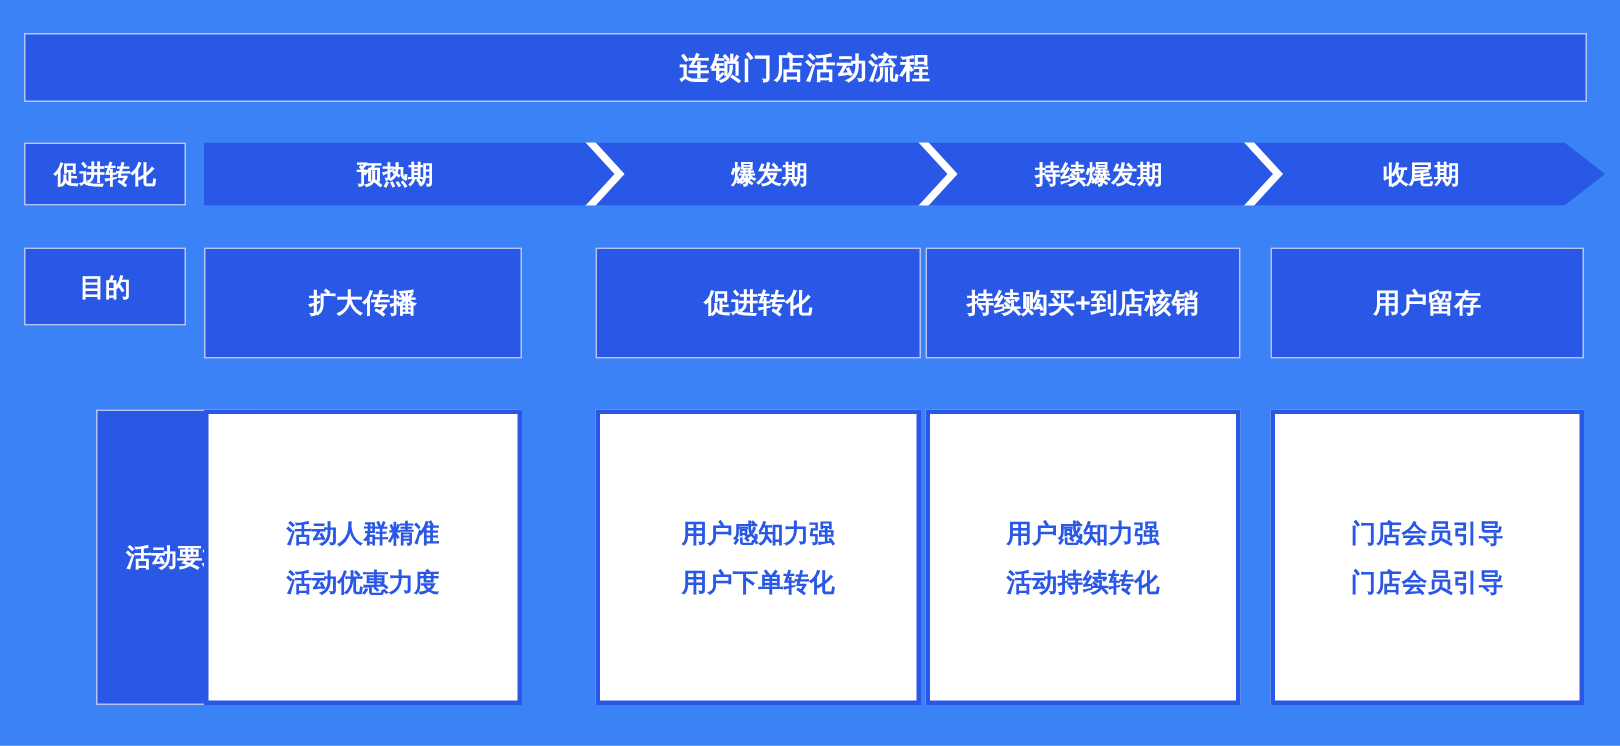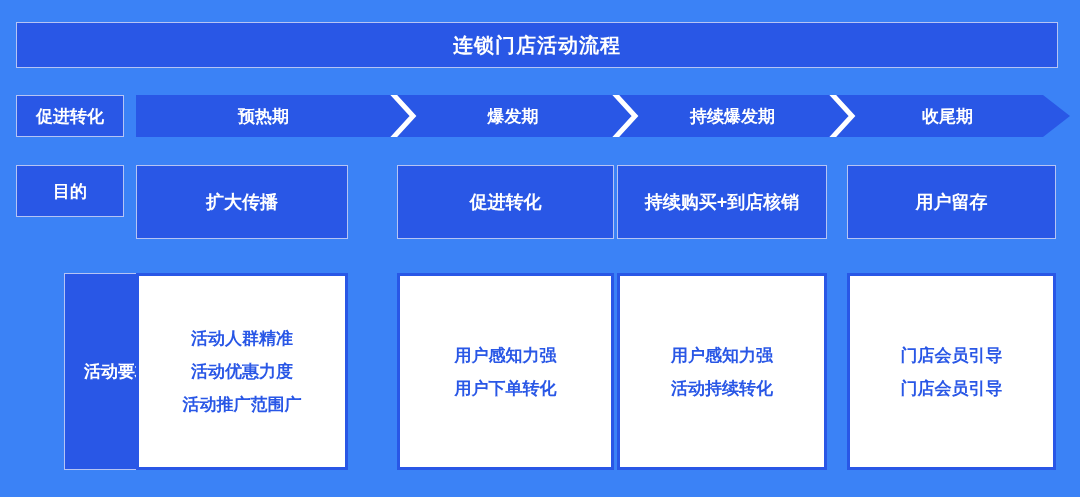--- a/index.html
+++ b/index.html
@@ -67,21 +67,20 @@
   <div class="bluebox pbox col1">扩大传播</div>
   <div class="bluebox pbox col2">促进转化</div>
   <div class="bluebox pbox col3">持续购买+到店核销</div>
   <div class="bluebox pbox col4">用户留存</div>
 
   <div class="bluebox side-label lbl-row3">活动要求</div>
 
   <div class="rbox col1">
     <div>活动人群精准</div>
     <div>活动优惠力度</div>
-    <div>活动推广范围广</div>
   </div>
 
   <div class="rbox col2">
     <div>用户感知力强</div>
     <div>用户下单转化</div>
   </div>
 
   <div class="rbox col3">
     <div>用户感知力强</div>
     <div>活动持续转化</div>

